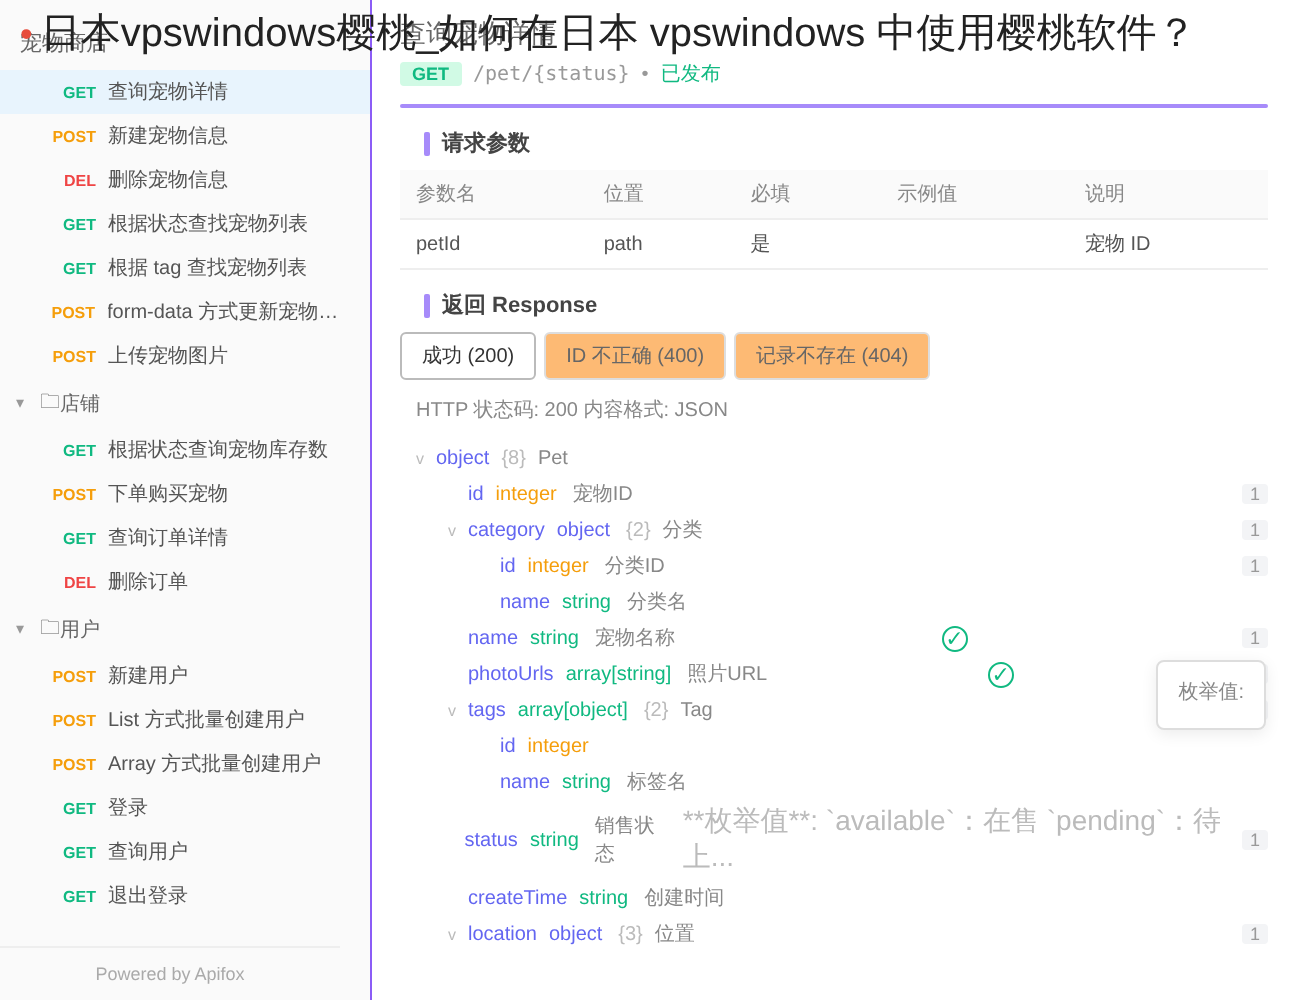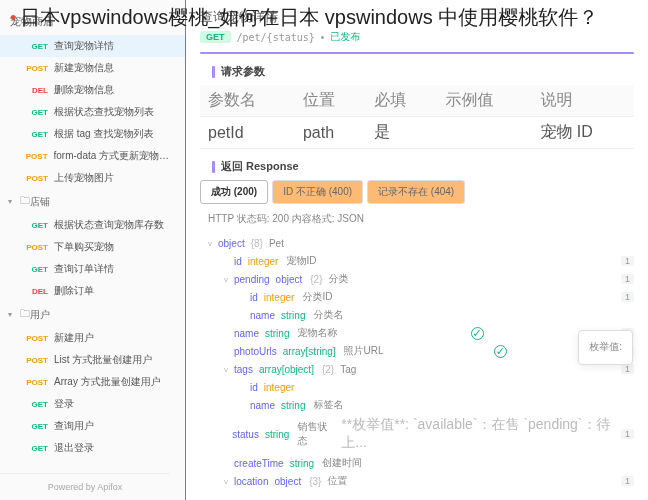--- a/index.html
+++ b/index.html
@@ -21,27 +21,27 @@
 .page-header{margin-bottom:8px}
 .page-title{font-size:13px;color:#666;margin-bottom:4px}
 .api-line{display:flex;align-items:center;gap:6px;font-size:10px}
 .api-line .badge-get{background:#d1fae5;color:#10b981;padding:1px 6px;border-radius:2px;font-weight:600;font-size:9px}
 .api-line .path{color:#999;font-family:monospace}
 .api-line .status{color:#999}
 .api-line .pub{color:#10b981}
 .divider{height:2px;background:#a78bfa;margin:8px 0;border-radius:1px}
 .section-label{font-size:11px;font-weight:600;color:#444;margin:10px 12px 6px;display:flex;align-items:center}
 .section-label::before{content:"";width:3px;height:12px;background:#a78bfa;margin-right:6px;border-radius:1px}
-table{width:100%;border-collapse:collapse;font-size:16px}
+table{width:100%;border-collapse:collapse;font-size:10px}
 th,td{text-align:left;padding:5px 8px;border-bottom:1px solid #eee}
 th{color:#888;font-weight:500;background:#fafafa}
 td{color:#555}
 .tabs{display:flex;gap:4px;margin-bottom:8px}
 .tab{padding:4px 10px;font-size:10px;border:1px solid #ddd;border-radius:3px;cursor:pointer;color:#666;background:#fdba74}
-.tab.active{background:#fff;color:#333;font-weight:700;border-color:#bbb}
+.tab.active{background:#fff;color:#333;font-weight:400;border-color:#bbb}
 .resp-meta{font-size:10px;color:#888;margin:8px 0 8px 8px}
 .schema{font-size:10px;font-family:Menlo,monospace}
 .schema-row{display:flex;align-items:center;padding:2px 0;min-height:18px;position:relative}
 .schema-row .indent{display:inline-block}
 .schema-row .chev{width:10px;color:#bbb;font-size:8px;display:inline-block}
 .schema-row .key{color:#6366f1;margin-right:6px}
 .schema-row .type{margin-right:8px}
 .schema-row .desc{color:#888}
 .schema-row .badge-r{margin-left:auto;background:#f3f4f6;color:#999;padding:0 4px;border-radius:2px;font-size:9px}
 .schema-row .check{color:#10b981;margin-left:auto;margin-right:4px;font-size:11px;border:1px solid #10b981;border-radius:50%;width:13px;height:13px;display:inline-flex;align-items:center;justify-content:center}
@@ -186,21 +186,21 @@
           <span class="indent" style="width:24px"></span>
           <span class="chev"></span>
           <span class="key">id</span>
           <span class="type t-int">integer</span>
           <span class="desc">宠物ID</span>
           <span class="badge-r">1</span>
         </div>
         <div class="schema-row">
           <span class="indent" style="width:24px"></span>
           <span class="chev">v</span>
-          <span class="key">pending</span>
+          <span class="key">category</span>
           <span class="type t-obj">object</span>
           <span style="color:#bbb;margin-right:6px">{2}</span>
           <span class="desc">分类</span>
           <span class="badge-r">1</span>
         </div>
         <div class="schema-row">
           <span class="indent" style="width:40px"></span>
           <span class="chev"></span>
           <span class="key">id</span>
           <span class="type t-int">integer</span>

